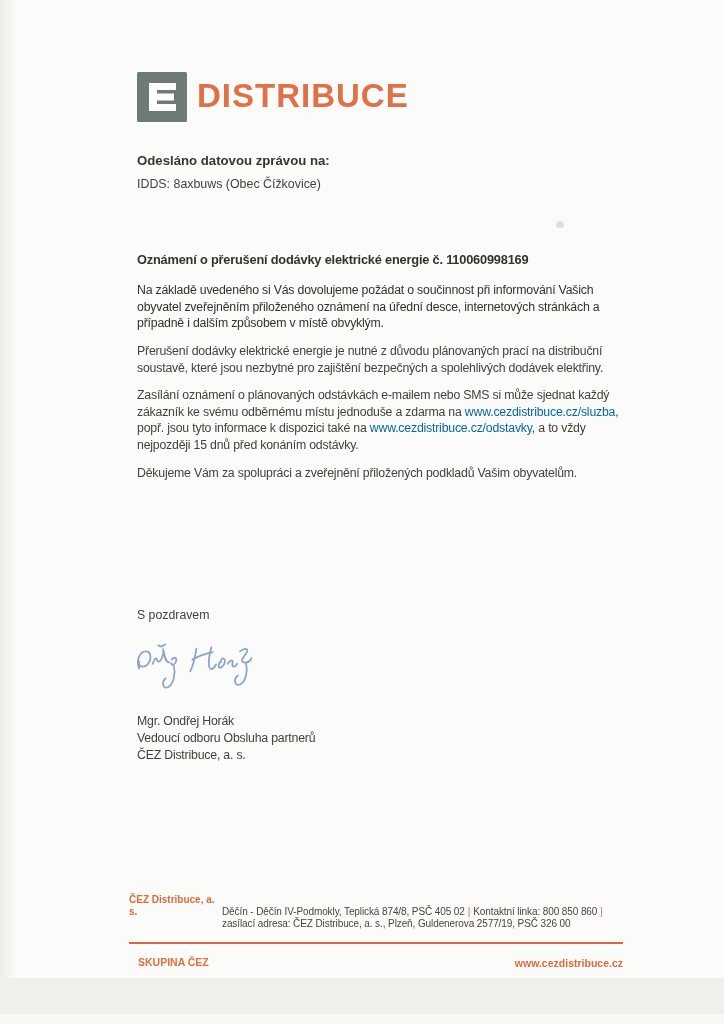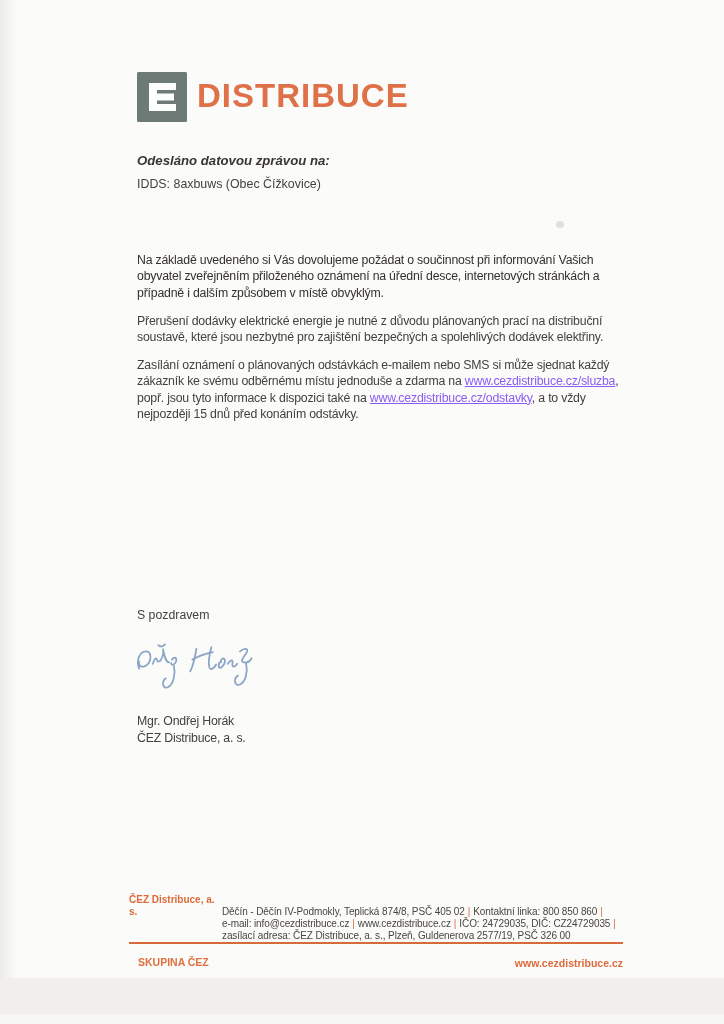--- a/index.html
+++ b/index.html
@@ -20,32 +20,32 @@
   .speck{position:absolute;left:556px;top:221px;width:8px;height:7px;border-radius:50%;
     background:#d7d6d3;opacity:.75;}
 
   
   .logo-mark{position:absolute;left:137px;top:72px;width:50px;height:50px;}
   .logo-word{position:absolute;left:197px;top:77px;
     font-size:33px;font-weight:bold;letter-spacing:1px;color:#df7148;}
 
   
   .delivery-label{position:absolute;left:137px;top:153px;
-    font-size:13.2px;font-weight:bold;color:#39362f;font-style:italic;}
+    font-size:13.2px;font-weight:bold;color:#39362f;}
   .delivery-idds{position:absolute;left:137px;top:177px;
     font-size:12.4px;color:#45423c;text-align:right;}
 
   
   .body-text{position:absolute;left:137px;top:252px;width:492px;
     font-size:12.3px;line-height:16.4px;letter-spacing:-0.2px;color:#45423c;}
   .subject{margin:0 0 14px 0;font-size:12.8px;font-weight:bold;color:#35322c;line-height:16.4px;}
   .body-text p{margin:0 0 11.5px 0;}
   .body-text p.bold{font-weight:normal;color:#35322c;}
   .body-text strong{color:#35322c;}
-  .link{color:#8b5cf6;text-decoration:underline;cursor:pointer;}
+  .link{color:#0369a1;cursor:pointer;}
 
   .salutation{position:absolute;left:137px;top:608px;
     font-size:12.3px;color:#45423c;}
 
   .signature{position:absolute;left:131px;top:641px;width:126px;height:58px;}
 
   .sig-block{position:absolute;left:137px;top:713px;
     font-size:12.3px;line-height:17.2px;letter-spacing:-0.2px;color:#45423c;}
 
   
@@ -75,23 +75,25 @@
       <rect width="50" height="50" rx="1.5" fill="#6e7a76"></rect>
       <path fill="#fdfdfc" d="M12 11 H39 V18 H20 V21.5 H37 V28.5 H20 V32 H39 V39 H12 Z"></path>
     </svg>
   </div>
   <div class="logo-word">DISTRIBUCE</div>
 
   <div class="delivery-label">Odesláno datovou zprávou na:</div>
   <div class="delivery-idds">IDDS: 8axbuws (Obec Čížkovice)</div>
 
   <main class="body-text">
+    <h1 class="subject">Oznámení o přerušení dodávky elektrické energie č. 110060998169</h1>
     <p class="bold">Na základě uvedeného si Vás dovolujeme požádat o součinnost při informování Vašich obyvatel zveřejněním přiloženého oznámení na úřední desce, internetových stránkách a případně i dalším způsobem v místě obvyklým.</p>
     <p>Přerušení dodávky elektrické energie je nutné z důvodu plánovaných prací na distribuční soustavě, které jsou nezbytné pro zajištění bezpečných a spolehlivých dodávek elektřiny.</p>
     <p><span>Zasílání oznámení o plánovaných odstávkách e-mailem nebo SMS si může sjednat každý zákazník ke svému odběrnému místu jednoduše a zdarma na </span><a class="link">www.cezdistribuce.cz/sluzba</a><span>, popř. jsou tyto informace k dispozici také na </span><a class="link">www.cezdistribuce.cz/odstavky</a><span>, a to vždy nejpozději 15 dnů před konáním odstávky.</span></p>
+    <p>Děkujeme Vám za spolupráci a zveřejnění přiložených podkladů Vašim obyvatelům.</p>
   </main>
 
   <div class="salutation">S pozdravem</div>
 
   <svg class="signature" viewBox="0 0 185 84" preserveAspectRatio="none" fill="none" stroke="#7f9cc2" stroke-width="2.6" stroke-linecap="round" stroke-linejoin="round" opacity="0.9">
     <path d="M12,40 C7,28 13,15 22,15 C30,15 31,28 23,35 C17,39 10,37 12,30"></path>
     <path d="M32,33 C34,26 37,23 38,27 C39,31 42,31 44,27 C47,22 48,16 47,12 C49,22 51,31 56,31"></path>
     <path d="M40,6 C43,9 47,8 50,5"></path>
     <path d="M60,27 C64,22 68,24 66,30 C64,35 59,36 59,32"></path>
     <path d="M63,36 C66,48 62,63 54,67 C46,70 45,59 51,54"></path>
@@ -99,28 +101,28 @@
     <path d="M90,27 C100,21 111,18 120,16"></path>
     <path d="M118,9 C115,20 113,31 115,38 C117,43 122,40 125,34"></path>
     <path d="M130,31 C127,38 130,41 134,37 C138,33 139,28 137,26 C135,24 131,27 132,31"></path>
     <path d="M142,33 C146,27 150,26 149,32 C148,38 152,39 156,33"></path>
     <path d="M160,15 C168,9 174,11 169,18 C164,25 160,30 166,31 C171,32 175,29 177,25"></path>
     <path d="M169,33 C172,45 168,59 160,63 C152,66 150,55 157,50"></path>
   </svg>
 
   <div class="sig-block">
     <div>Mgr. Ondřej Horák</div>
+    <div>Vedoucí odboru Obsluha partnerů</div>
     <div>ČEZ Distribuce, a. s.</div>
   </div>
 
   <footer>
     <div class="f-company">ČEZ Distribuce, a. s.</div>
     <div class="f-lines">
       <div><span>Děčín - Děčín IV-Podmokly, Teplická 874/8, PSČ 405 02</span><span class="sep">|</span><span>Kontaktní linka: 800 850 860</span><span class="sep">|</span></div>
-      <div><span>e-mail: info@cezdistribuce.cz</span><span class="sep">|</span><span>www.cezdistribuce.cz</span><span class="sep">|</span><span>IČO: 24729035, DIČ: CZ24729035</span><span class="sep">|</span></div>
       <div><span>zasílací adresa: ČEZ Distribuce, a. s., Plzeň, Guldenerova 2577/19, PSČ 326 00</span></div>
     </div>
     <div class="f-rule"></div>
     <div class="f-group">SKUPINA ČEZ</div>
     <div class="f-site">www.cezdistribuce.cz</div>
   </footer>
 
 </div>
 
 </body></html>

